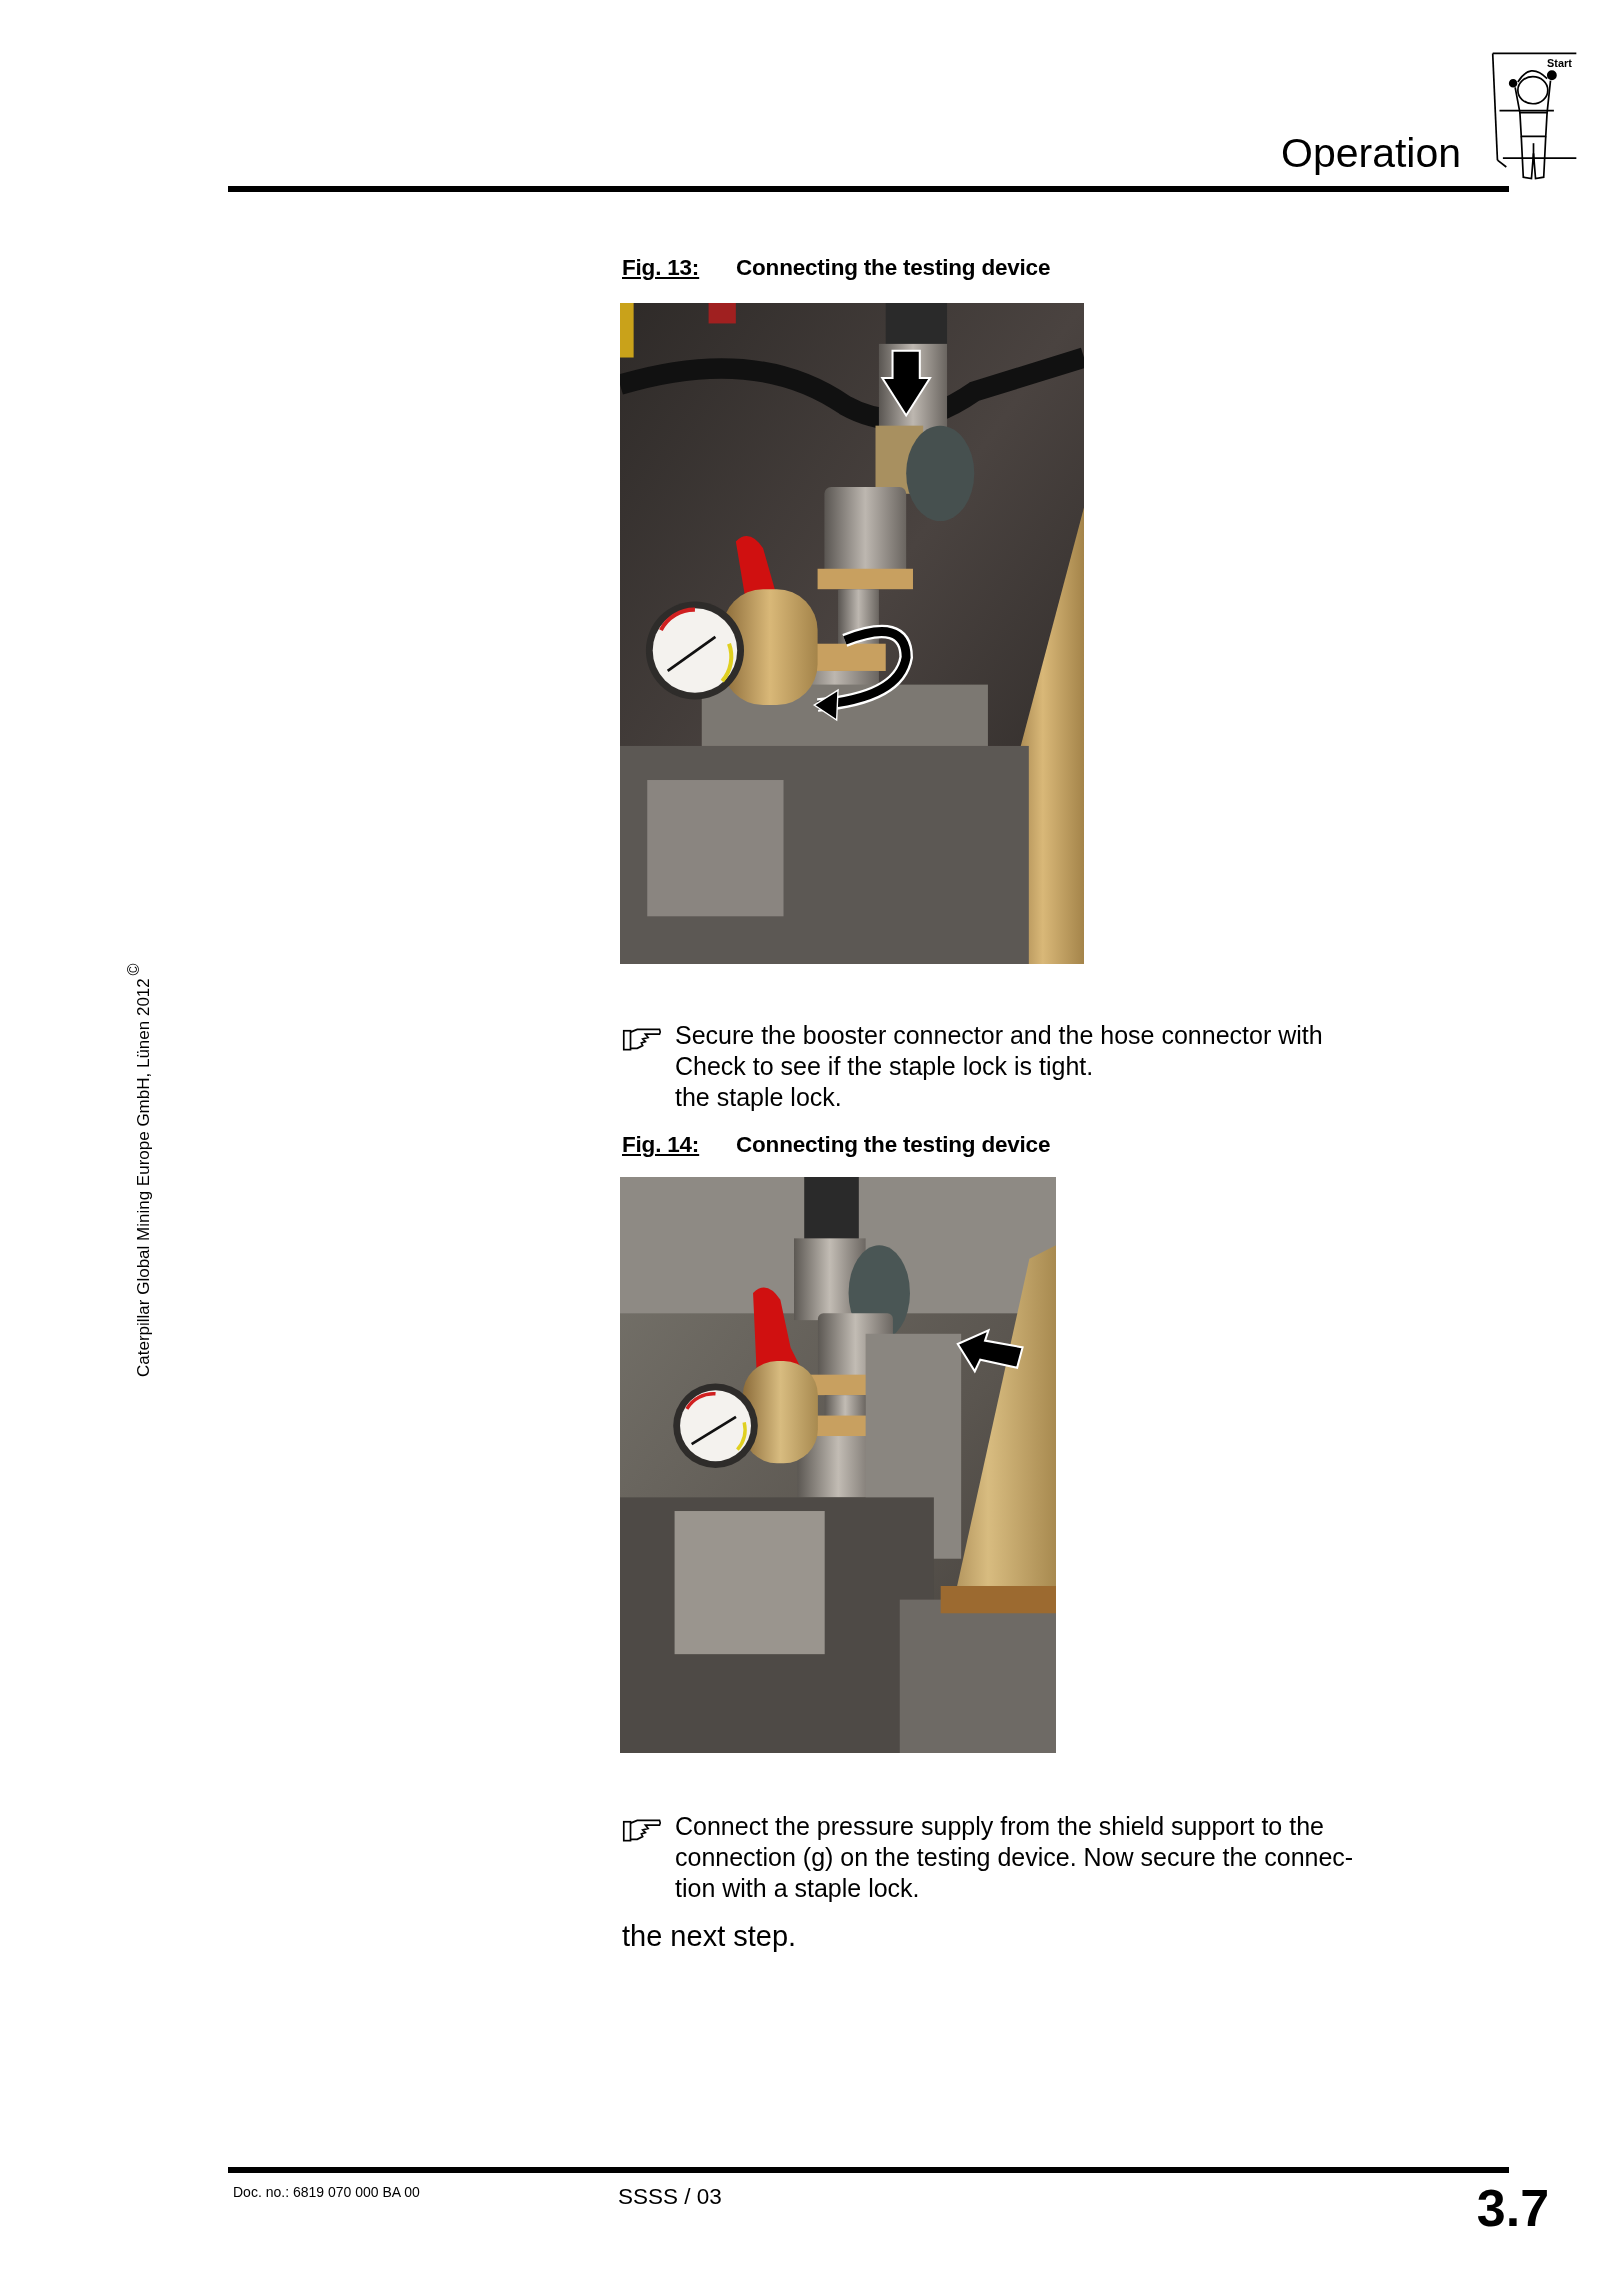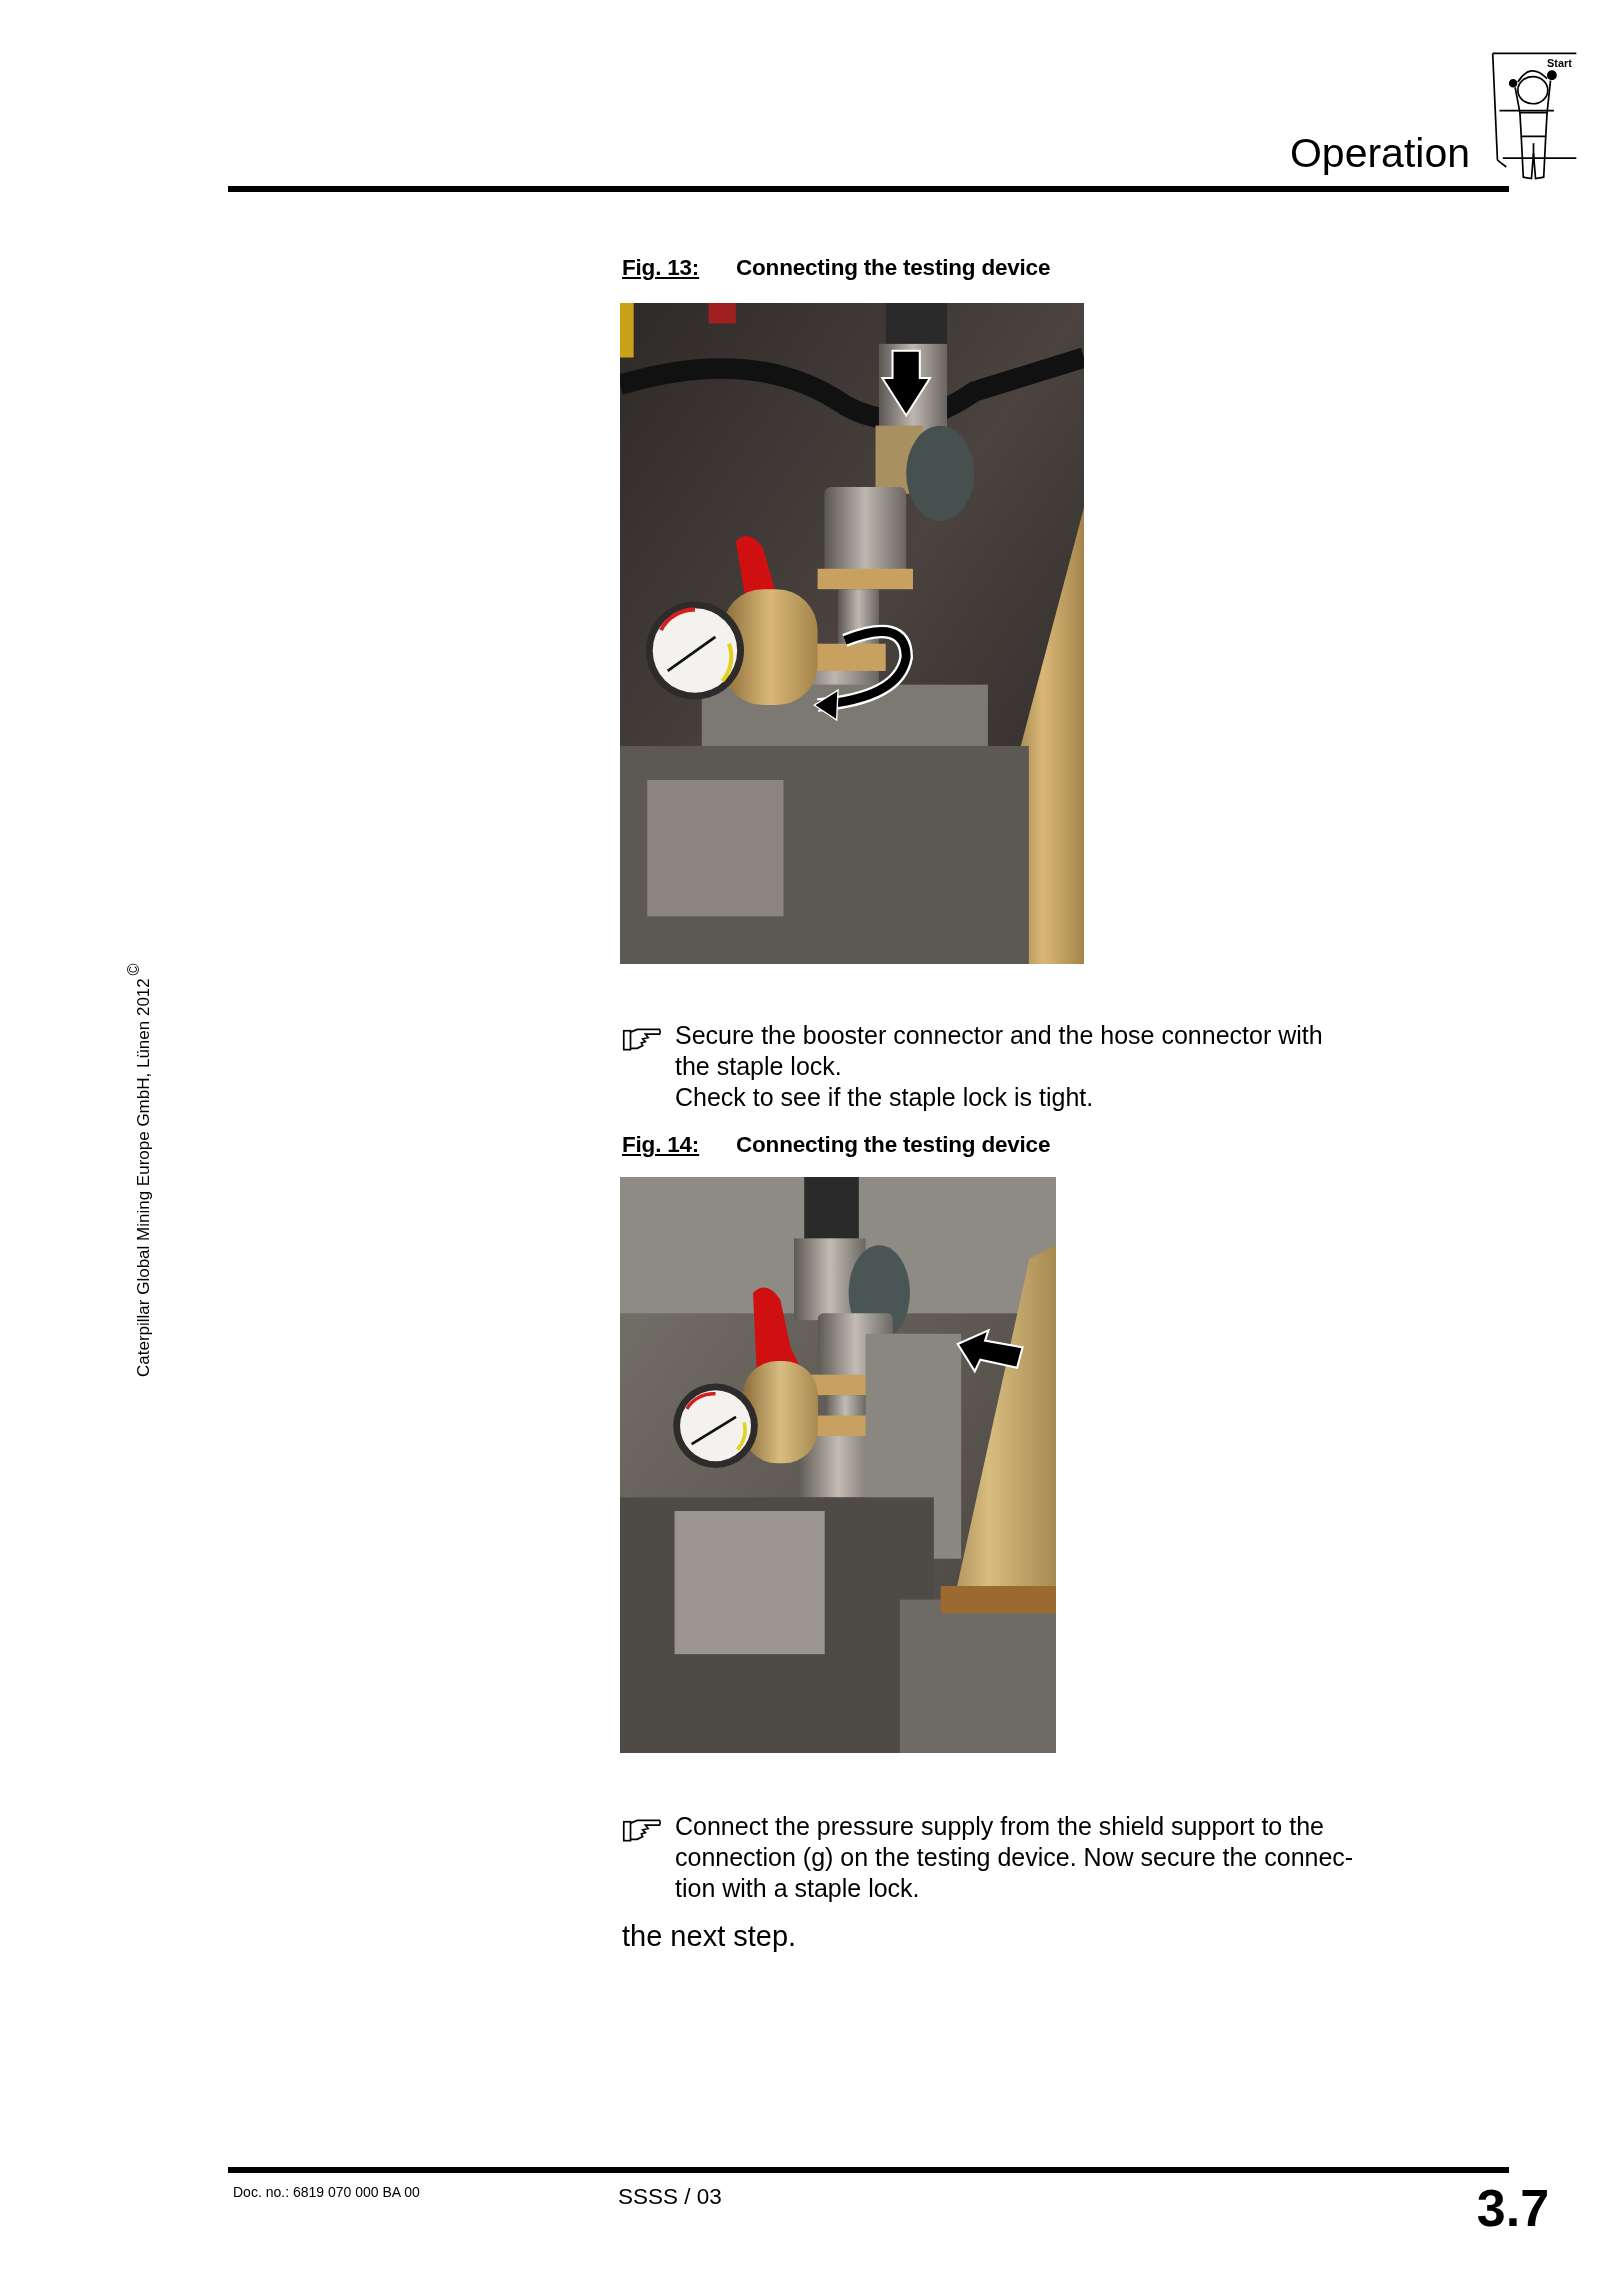--- a/index.html
+++ b/index.html
@@ -1,21 +1,21 @@
 <!DOCTYPE html>
 <html style="font-size:11px"><head>
 <meta charset="utf-8">
 <style>
   html, body { margin: 0; padding: 0; background: #ffffff; }
   body { width: 1622px; height: 2295px; position: relative; overflow: hidden;
          font-family: "Liberation Sans", "DejaVu Sans", sans-serif; color: #000; }
   .abs { position: absolute; }
 
   
-  .section-title { left: 1281px; top: 129px; width: 198px; text-align: center; font-size: 41px; line-height: 48px; }
+  .section-title { left: 1281px; top: 129px; width: 198px; text-align: left; font-size: 41px; line-height: 48px; }
   .header-rule { left: 228px; top: 186px; width: 1281px; height: 6.1px; background: #000; }
   .logo { left: 1489px; top: 48px; width: 89px; height: 136px; }
 
   
   .copyright { left: 124px; top: 1377px; transform-origin: 0 0; transform: rotate(-90deg);
                font-size: 17px; white-space: nowrap; }
   .copyright sup { font-size: 16.4px; vertical-align: 9.5px; margin-left: 2.7px; }
 
   
   .caption { font-weight: bold; font-size: 22.5px; line-height: 27px; white-space: nowrap; letter-spacing: -0.2px; }
@@ -128,22 +128,22 @@
 
 <div class="abs instr instr1">
   <span class="hand">
     <svg viewBox="0 0 58 40" width="40" height="27" fill="none" stroke="#000" stroke-width="2.5">
       <rect x="2" y="10" width="10" height="28"></rect>
       <path d="M12 12 L22 8 L55 8 Q57 12 55 15 L34 15 L38 20 L30 22 L34 26 L28 28 L30 32 L22 36 L12 36"></path>
     </svg>
   </span>
   <div class="txt">
     <div>Secure the booster connector and the hose connector with</div>
+    <div>Check to see if the staple lock is tight.</div>
     <div>the staple lock.</div>
-    <div>Check to see if the staple lock is tight.</div>
   </div>
 </div>
 
 <div class="abs caption cap14">
   <span class="num">Fig. 14:</span><span>Connecting the testing device</span>
 </div>
 <div class="abs photo photo2">
   <svg viewBox="0 0 639 845" preserveAspectRatio="none">
     <defs>
       <linearGradient id="bg2" x1="0" y1="0" x2="1" y2="1">

